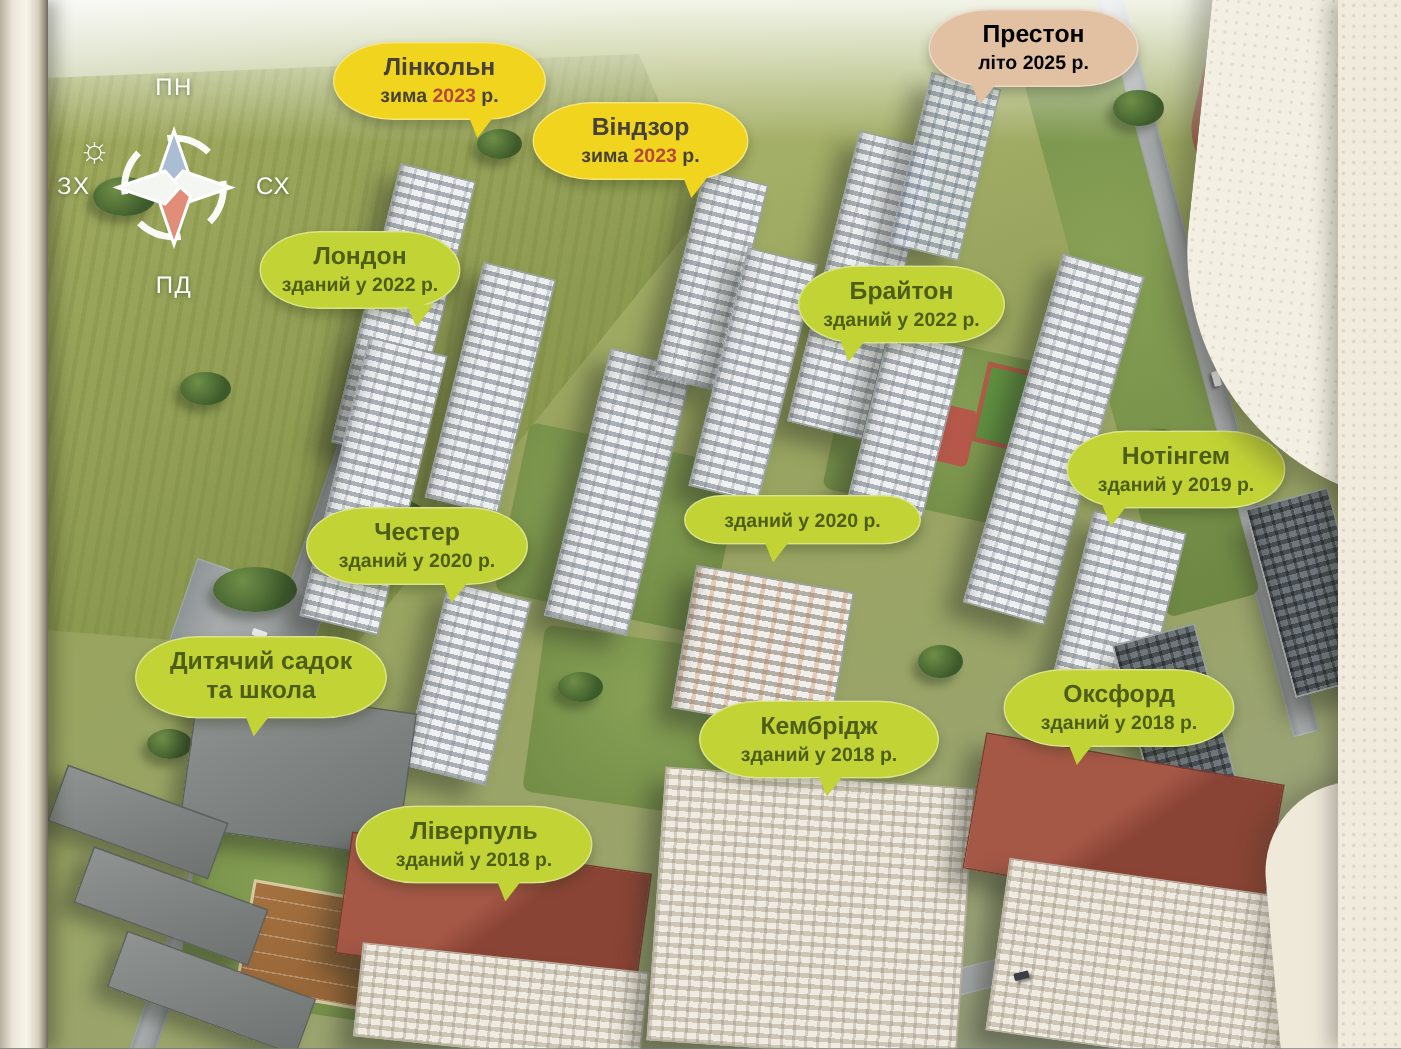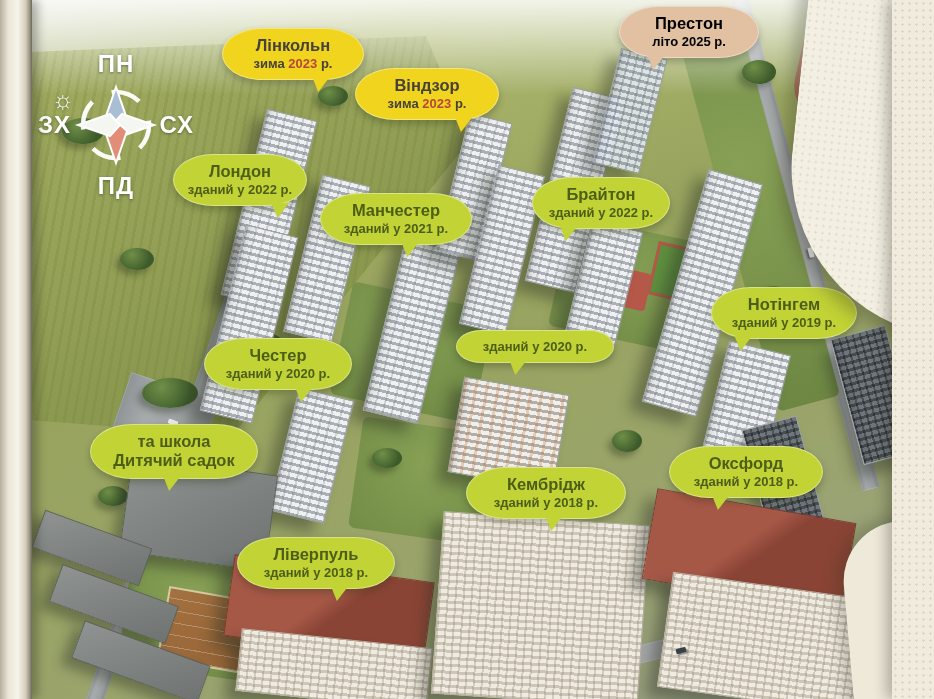--- a/index.html
+++ b/index.html
@@ -68,21 +68,21 @@
      background-image:radial-gradient(circle,rgba(150,140,110,.18) 1px,rgba(0,0,0,0) 1.3px);
      background-size:7px 7px;
      border-radius:0 0 0 170px;transform:rotate(6deg);
      box-shadow:-10px 8px 16px rgba(50,50,35,.3);}
   .edge-corner-bottom{left:848px;top:520px;width:140px;height:220px;z-index:29;
      background:#efe9da;border-radius:60px 0 0 0;transform:rotate(-5deg);
      box-shadow:-8px -4px 14px rgba(50,50,35,.25);}
 
   
   .compass{left:38px;top:50px;width:156px;height:150px;z-index:15;color:#fff;}
-  .compass .dir{position:absolute;font-weight:bold;font-size:24px;letter-spacing:1px;
+  .compass .dir{position:absolute;font-weight:normal;font-size:16px;letter-spacing:1px;
                 text-shadow:0 1px 3px rgba(40,60,30,.6);}
   .dir-n{left:50%;top:0;transform:translateX(-50%);}
   .dir-s{left:50%;bottom:0;transform:translateX(-50%);}
   .dir-e{right:0;top:50%;transform:translateY(-50%);}
   .dir-w{left:0;top:50%;transform:translateY(-50%);}
   .sun{position:absolute;left:14px;top:38px;font-size:24px;line-height:1;
        text-shadow:0 1px 3px rgba(40,60,30,.5);}
   .star-svg{position:absolute;left:50%;top:50%;transform:translate(-50%,-50%);}
 
   
@@ -206,25 +206,20 @@
     <div class="c-date"><span>літо</span> <span class="year">2025</span> <span>р.</span></div>
     <div class="tail" style="left:18%;"></div>
   </div>
 
   <div class="callout b-green" style="left:173px;top:154px;width:116px;">
     <div class="c-name">Лондон</div>
     <div class="c-date"><span>зданий у</span> <span class="year">2022</span> <span>р.</span></div>
     <div class="tail" style="left:72%;"></div>
   </div>
 
-  <div class="callout b-green" style="left:320px;top:193px;width:134px;">
-    <div class="c-name">Манчестер</div>
-    <div class="c-date"><span>зданий у</span> <span class="year">2021</span> <span>р.</span></div>
-    <div class="tail" style="left:52%;"></div>
-  </div>
 
   <div class="callout b-green" style="left:532px;top:177px;width:120px;">
     <div class="c-name">Брайтон</div>
     <div class="c-date"><span>зданий у</span> <span class="year">2022</span> <span>р.</span></div>
     <div class="tail" style="left:18%;"></div>
   </div>
 
 
   <div class="callout b-green" style="left:711px;top:287px;width:128px;">
     <div class="c-name">Нотінгем</div>
@@ -237,22 +232,22 @@
     <div class="c-date"><span>зданий у</span> <span class="year">2020</span> <span>р.</span></div>
     <div class="tail" style="left:60%;"></div>
   </div>
 
   <div class="callout b-green" style="left:456px;top:330px;width:140px;">
     <div class="c-date"><span>зданий у</span> <span class="year">2020</span> <span>р.</span></div>
     <div class="tail" style="left:32%;"></div>
   </div>
 
   <div class="callout b-green" style="left:90px;top:424px;width:150px;">
+    <div class="c-name">Дитячий садок</div>
     <div class="c-name">та школа</div>
-    <div class="c-name">Дитячий садок</div>
     <div class="tail" style="left:42%;"></div>
   </div>
 
   <div class="callout b-green" style="left:237px;top:537px;width:140px;">
     <div class="c-name">Ліверпуль</div>
     <div class="c-date"><span>зданий у</span> <span class="year">2018</span> <span>р.</span></div>
     <div class="tail" style="left:58%;"></div>
   </div>
 
   <div class="callout b-green" style="left:466px;top:467px;width:142px;">

